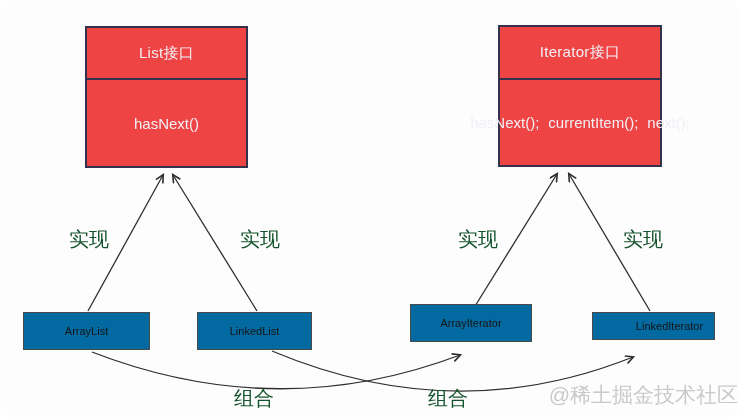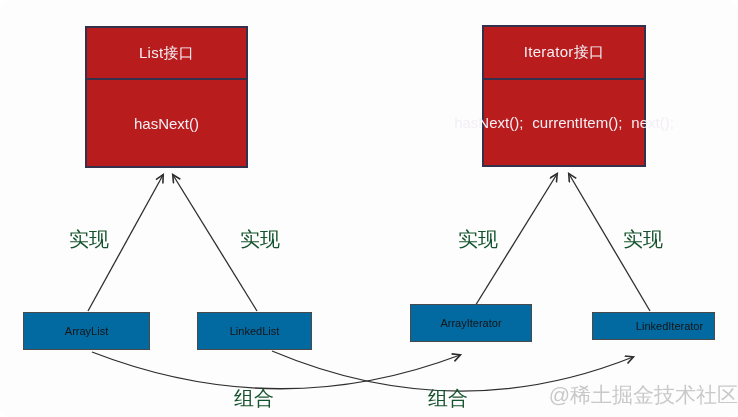--- a/index.html
+++ b/index.html
@@ -16,21 +16,21 @@
     overflow: hidden;
     font-family: "Liberation Sans", "DejaVu Sans", sans-serif;
   }
   #wires {
     position: absolute;
     left: 0; top: 0;
     width: 738px; height: 417px;
   }
   .iface-box {
     position: absolute;
-    background: #b91c1c;
+    background: #ef4444;
     border: 2px solid #35304b;
     box-sizing: border-box;
     color: #f2eff6;
     display: flex;
     flex-direction: column;
   }
   .iface-header {
     display: flex;
     align-items: center;
     justify-content: center;
@@ -95,21 +95,21 @@
     <path d="M 272 351 Q 455 428 633 357" fill="none" stroke="#2e2e2e" stroke-width="1.3" marker-end="url(#arrow)"></path>
   </svg>
 
   <div class="iface-box" style="left:85px; top:26px; width:163px; height:142px;">
     <div class="iface-header" style="height:50px;">List接口</div>
     <div class="iface-body">
       <div>hasNext()</div>
     </div>
   </div>
 
-  <div class="iface-box" style="left:482px; top:25px; width:164px; height:142px;">
+  <div class="iface-box" style="left:498px; top:25px; width:164px; height:142px;">
     <div class="iface-header" style="height:51px;">Iterator接口</div>
     <div class="iface-body">
       <div>hasNext();</div>
       <div>currentItem();</div>
       <div>next();</div>
     </div>
   </div>
 
   <div class="class-box" style="left:23px; top:312px; width:127px; height:38px;">ArrayList</div>
   <div class="class-box" style="left:197px; top:312px; width:115px; height:38px;">LinkedList</div>

